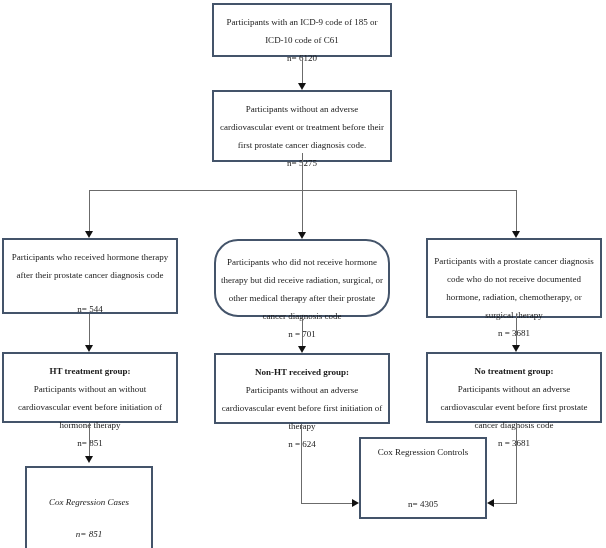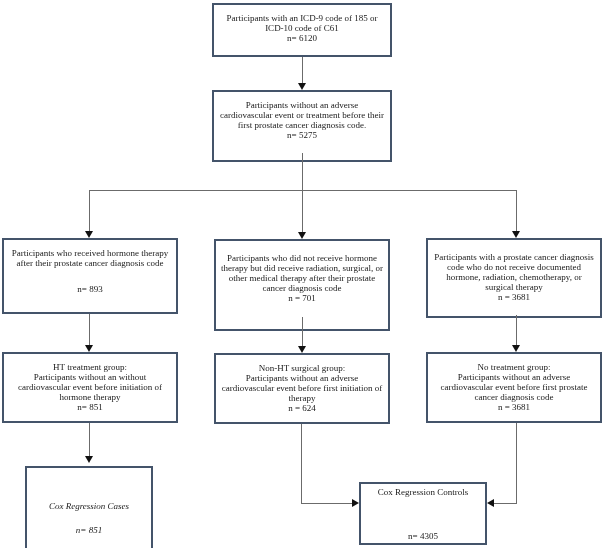--- a/index.html
+++ b/index.html
@@ -15,39 +15,39 @@
     position:absolute;
     box-sizing:border-box;
     border:2px solid #44546A;
     background:#ffffff;
     display:flex;
     flex-direction:column;
     align-items:center;
     justify-content:flex-start;
     text-align:center;
     font-size:9px;
-    line-height:10px;
+    line-height:18px;
     padding:8px 5px 4px 5px;
   }
-  .fbox .btitle{font-weight:normal;}
+  .fbox .btitle{font-weight:bold;}
   .fbox .bn{}
   .fbox.endbox{justify-content:center;padding:4px;}
   .fbox.endbox .bn{margin-top:14px;}
 
   
   #box-icd            {left:212px;top:3px;  width:180px;height:54px;}
   #box-no-cv          {left:212px;top:90px; width:180px;height:72px;}
   #box-ht-received    {left:2px;  top:238px;width:176px;height:76px;gap:16px;}
-  #box-nonht-received {left:214px;top:239px;width:176px;height:92px;padding-top:12px;}
+  #box-nonht-received {left:214px;top:239px;width:176px;height:78px;padding-top:12px;border-radius:24px;}
   #box-notx-received  {left:426px;top:238px;width:176px;height:80px;padding-top:12px;}
   #box-ht-group       {left:2px;  top:352px;width:176px;height:71px;}
   #box-nonht-group    {left:214px;top:353px;width:176px;height:71px;}
   #box-notx-group     {left:426px;top:352px;width:176px;height:71px;}
   #box-cox-cases      {left:25px; top:466px;width:128px;height:104px;font-style:italic;}
-  #box-cox-controls   {left:359px;top:482px;width:128px;height:63px;gap:20px;}
+  #box-cox-controls   {left:359px;top:437px;width:128px;height:82px;gap:20px;}
 
   
   .vline{position:absolute;width:1px;background:#6b6b6b;}
   .hline{position:absolute;height:1px;background:#6b6b6b;}
   
   .arr-down{position:absolute;width:0;height:0;
     border-left:4px solid transparent;border-right:4px solid transparent;
     border-top:7px solid #111111;}
   .arr-right{position:absolute;width:0;height:0;
     border-top:4px solid transparent;border-bottom:4px solid transparent;
@@ -91,38 +91,38 @@
     <span class="bn">n= 6120</span>
   </div>
 
   <div class="fbox" id="box-no-cv">
     <span class="btext">Participants without an adverse cardiovascular event or treatment before their first prostate cancer diagnosis code.</span>
     <span class="bn">n= 5275</span>
   </div>
 
   <div class="fbox" id="box-ht-received">
     <span class="btext">Participants who received hormone therapy after their prostate cancer diagnosis code</span>
-    <span class="bn">n= 893</span>
+    <span class="bn">n= 544</span>
   </div>
   <div class="fbox" id="box-nonht-received">
     <span class="btext">Participants who did not receive hormone therapy but did receive radiation, surgical, or other medical therapy after their prostate cancer diagnosis code</span>
     <span class="bn">n = 701</span>
   </div>
   <div class="fbox" id="box-notx-received">
     <span class="btext">Participants with a prostate cancer diagnosis code who do not receive documented hormone, radiation, chemotherapy, or surgical therapy</span>
     <span class="bn">n = 3681</span>
   </div>
 
   <div class="fbox" id="box-ht-group">
     <span class="btitle">HT treatment group:</span>
     <span class="btext">Participants without an without cardiovascular event before initiation of hormone therapy</span>
     <span class="bn">n= 851</span>
   </div>
   <div class="fbox" id="box-nonht-group">
-    <span class="btitle">Non-HT surgical group:</span>
+    <span class="btitle">Non-HT received group:</span>
     <span class="btext">Participants without an adverse cardiovascular event before first initiation of therapy</span>
     <span class="bn">n = 624</span>
   </div>
   <div class="fbox" id="box-notx-group">
     <span class="btitle">No treatment group:</span>
     <span class="btext">Participants without an adverse cardiovascular event before first prostate cancer diagnosis code</span>
     <span class="bn">n = 3681</span>
   </div>
 
   <div class="fbox endbox" id="box-cox-cases">

